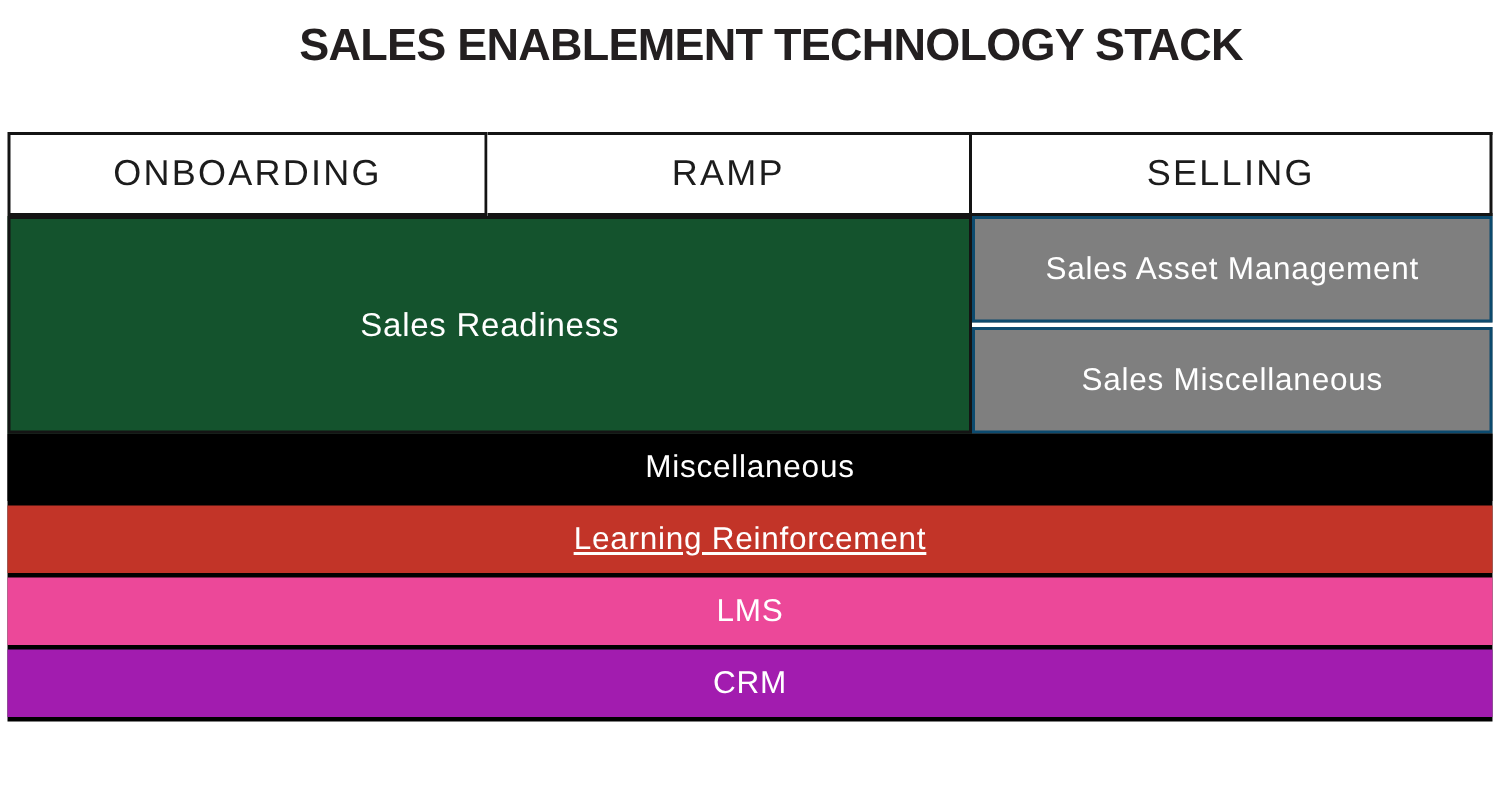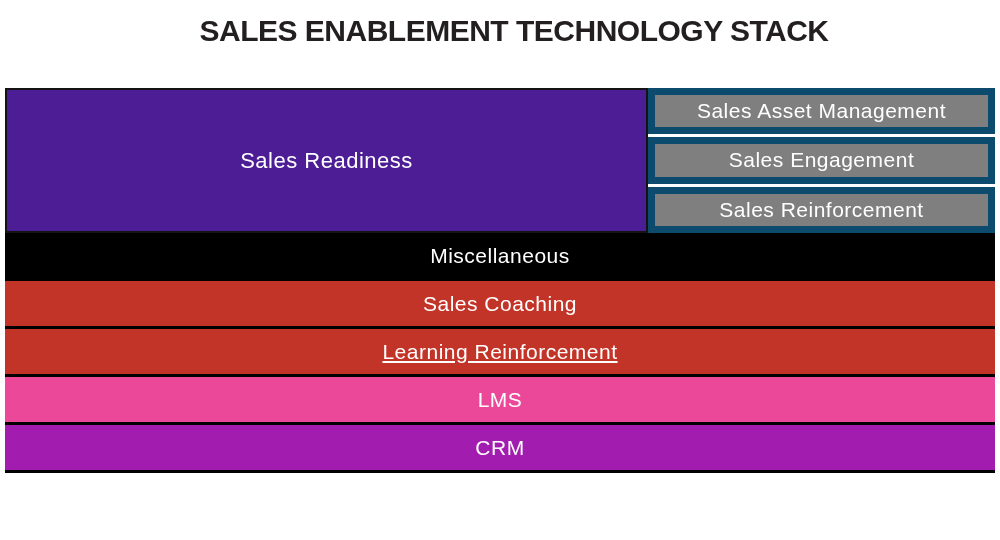--- a/index.html
+++ b/index.html
@@ -50,40 +50,40 @@
   .hc3 { flex: 0 0 347px; }
 
   
   .main-zone {
     display: flex;
     height: 145px;
   }
   .orange-block {
     box-sizing: border-box;
     flex: 0 0 643px;
-    background: #4c1d95;
+    background: #14532d;
     border: 2px solid #141414;
     display: flex;
     align-items: center;
     justify-content: center;
     color: #ffffff;
     font-size: 22px;
     letter-spacing: 0.5px;
   }
   .gray-col {
     flex: 0 0 347px;
     display: flex;
     flex-direction: column;
     gap: 3px;
   }
   .gray-block {
     box-sizing: border-box;
     flex: 1 1 auto;
     background: #7f7f7f;
-    border: 7px solid #0c4a6e;
+    border: 2px solid #0c4a6e;
     display: flex;
     align-items: center;
     justify-content: center;
     color: #ffffff;
     font-size: 21px;
     letter-spacing: 0.5px;
   }
 
   
   .lower {
@@ -108,31 +108,34 @@
   .frow-3 { background: #ec4899; }
   .frow-4 { background: #a21caf; }
 </style>
 </head>
 <body>
 
 <h1 class="page-title">SALES ENABLEMENT TECHNOLOGY STACK</h1>
 
 <div class="stack">
 
+  <div class="header-row">
+    <div class="hcell hc1">ONBOARDING</div>
+    <div class="hcell hc2">RAMP</div>
+    <div class="hcell hc3">SELLING</div>
+  </div>
 
   <div class="main-zone">
     <div class="orange-block">Sales Readiness</div>
     <div class="gray-col">
       <div class="gray-block">Sales Asset Management</div>
-      <div class="gray-block">Sales Engagement</div>
-      <div class="gray-block">Sales Reinforcement</div>
+      <div class="gray-block">Sales Miscellaneous</div>
     </div>
   </div>
 
   <div class="lower">
     <div class="frow frow-0">Miscellaneous</div>
-    <div class="frow frow-1">Sales Coaching</div>
     <div class="frow frow-2">Learning Reinforcement</div>
     <div class="frow frow-3">LMS</div>
     <div class="frow frow-4">CRM</div>
   </div>
 
 </div>
 
 </body></html>

